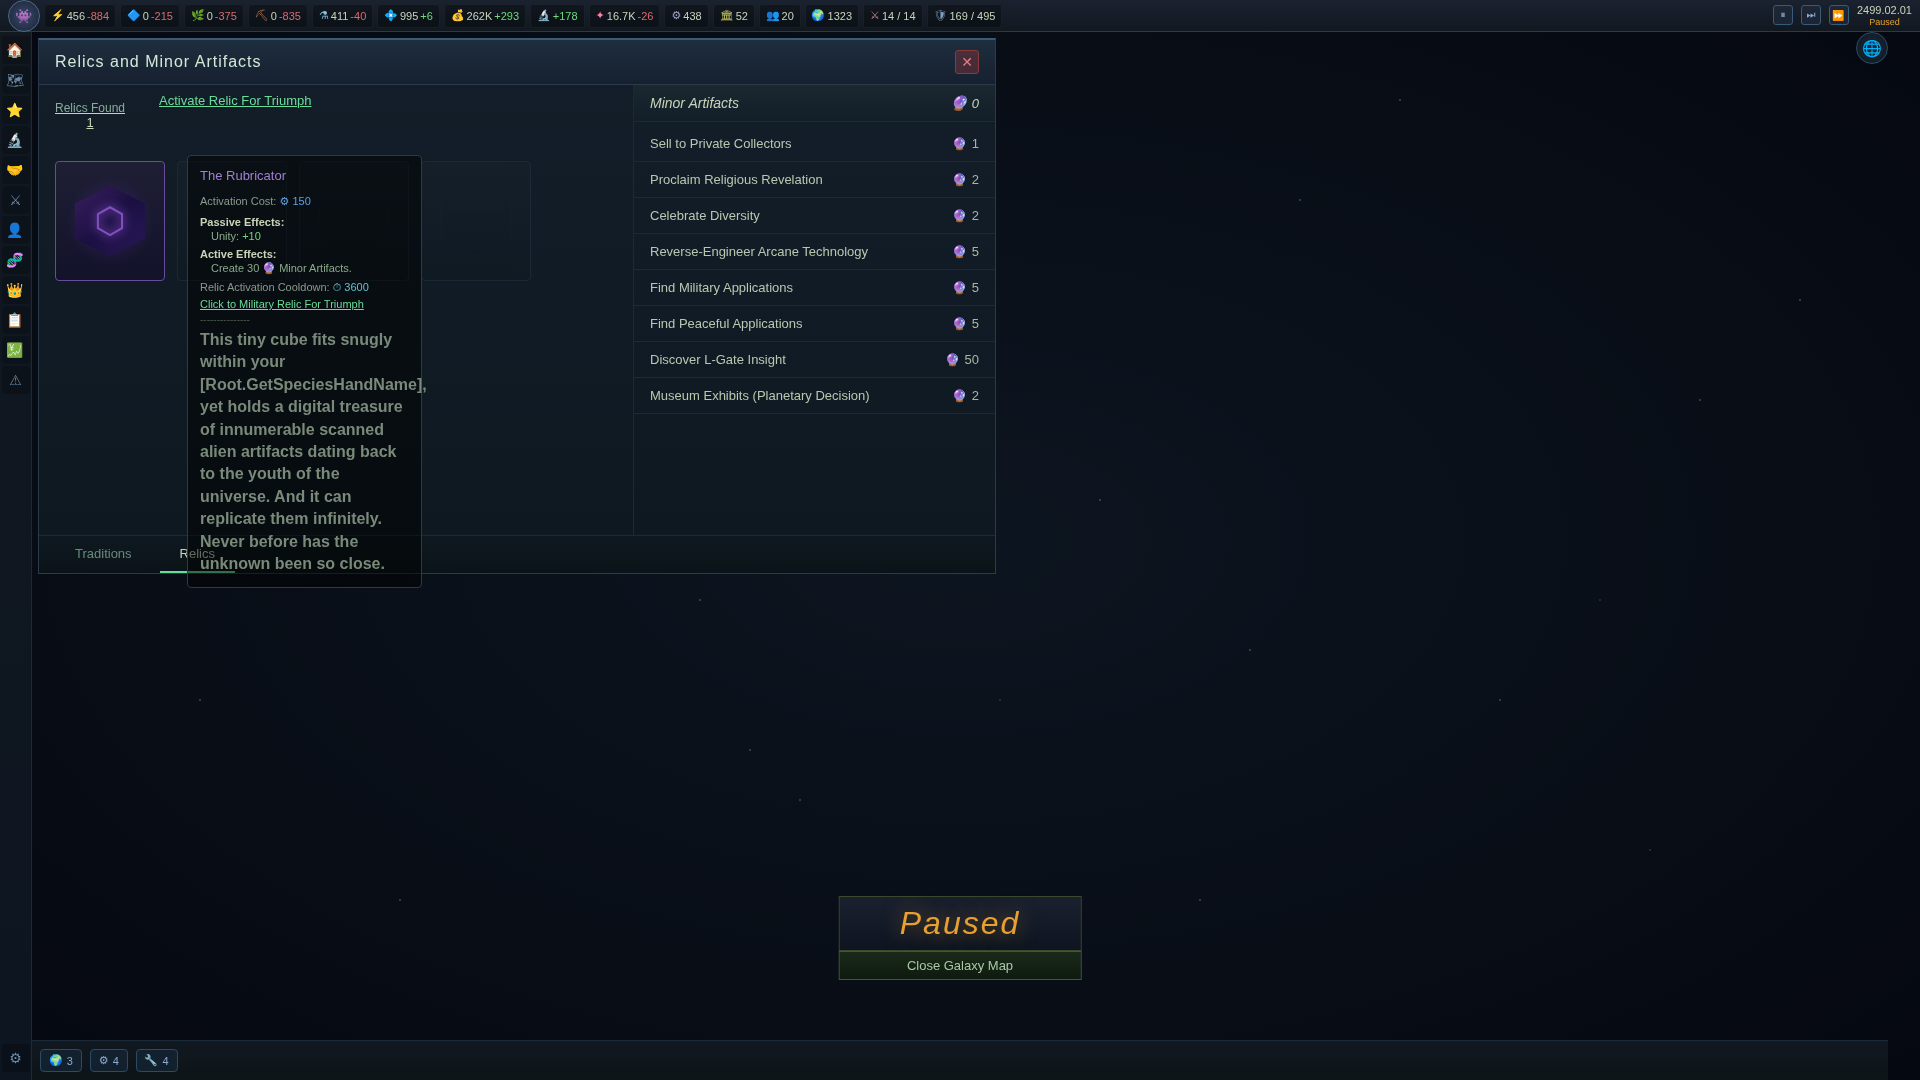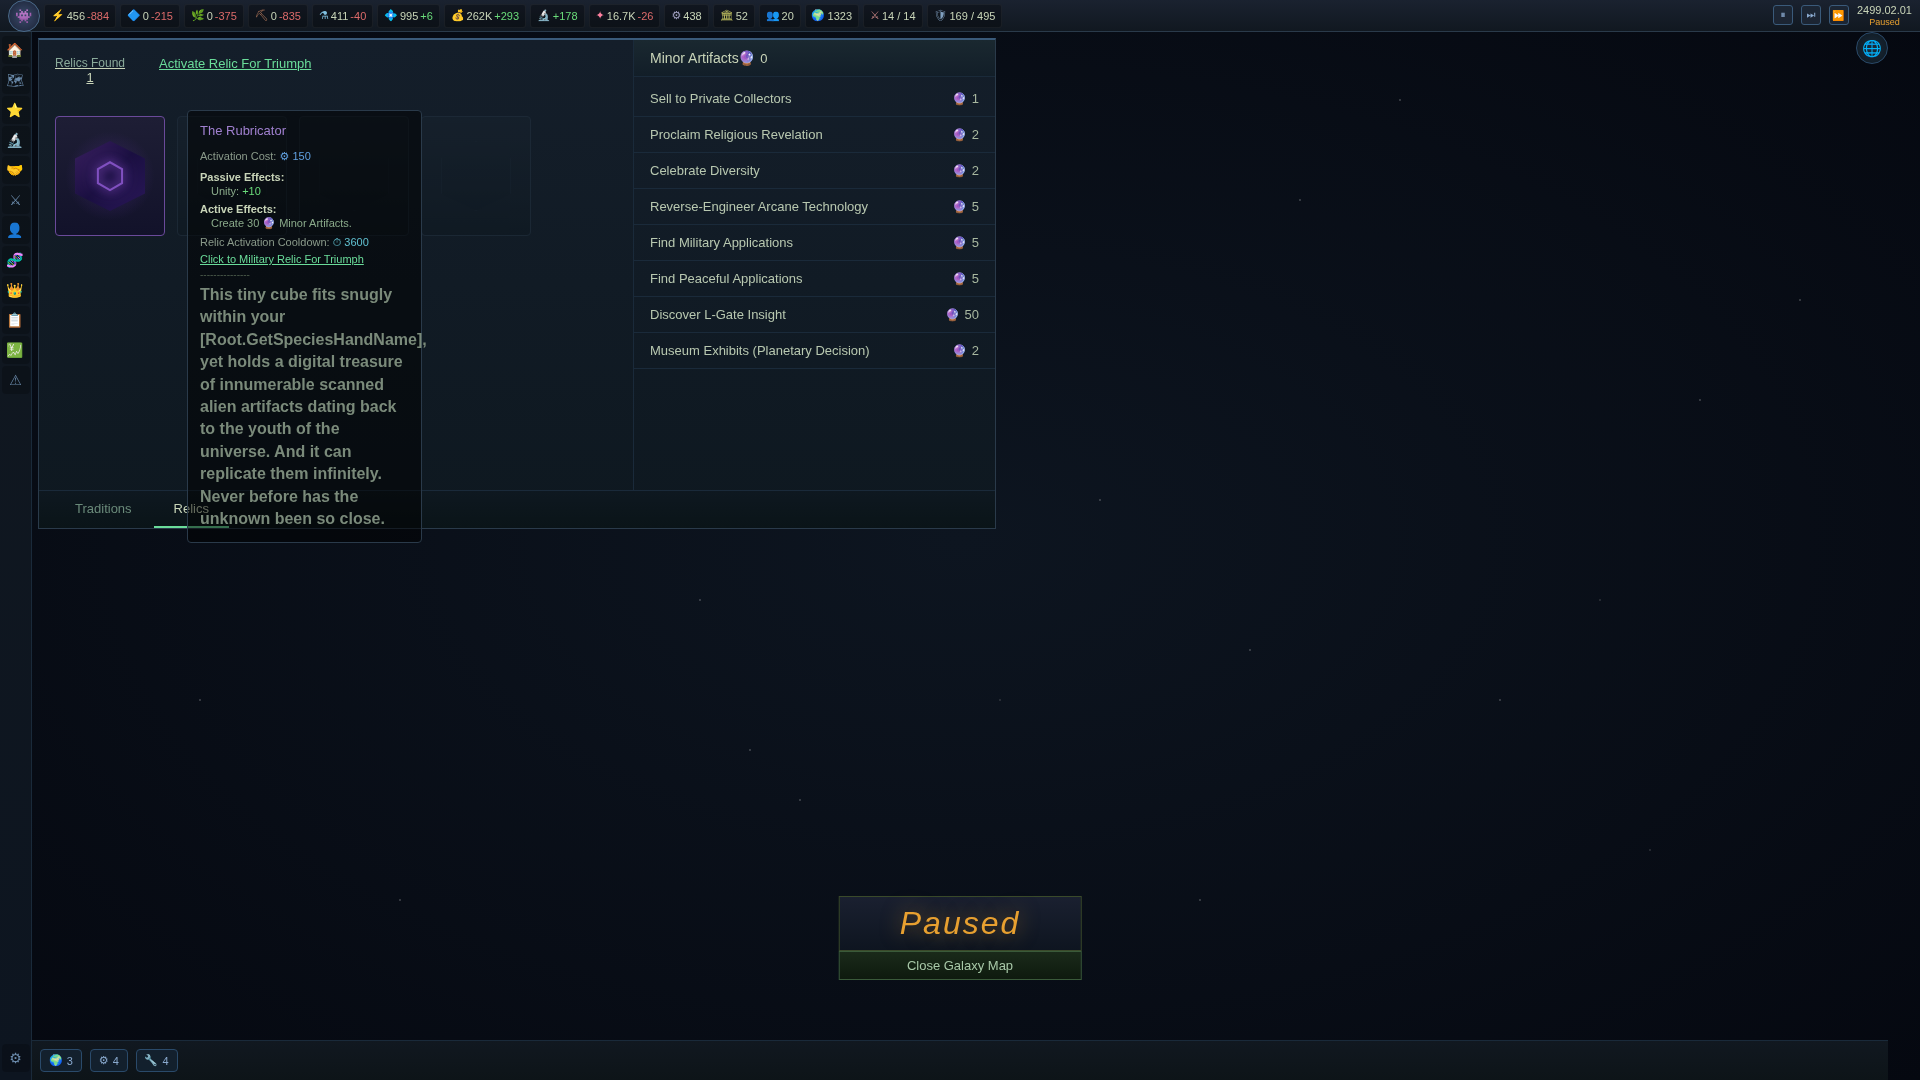--- a/index.html
+++ b/index.html
@@ -276,21 +276,21 @@
       font-size: 12px;
     }
     .relics-found-count {
       color: #c8d4b8;
       font-size: 13px;
       text-align: center;
     }
 
     .activate-link {
       position: absolute;
-      top: 16px;
+      top: 8px;
       left: 120px;
       color: #6adc9a;
       font-size: 13px;
       cursor: pointer;
       text-decoration: underline;
     }
 
     
     .relic-slots {
       display: flex;
@@ -424,22 +424,23 @@
     
     .right-panel {
       flex: 1;
       padding: 0;
     }
     .minor-artifacts-header {
       background: linear-gradient(180deg, #1a2830 0%, #121e28 100%);
       padding: 10px 16px;
       display: flex;
       align-items: center;
-      justify-content: flex-start;
+      justify-content: space-between;
       border-bottom: 1px solid #1a2a3a;
+      font-style: italic;
     }
     .minor-artifacts-title {
       color: #c8d4b8;
       font-size: 14px;
     }
     .artifact-count {
       display: flex;
       align-items: center;
       gap: 4px;
       color: #c8d4b8;
@@ -477,21 +478,21 @@
       color: #6aaa4a;
       font-size: 12px;
     }
 
     
     .dialog-tabs {
       display: flex;
       background: linear-gradient(180deg, #0e1820 0%, #0a1418 100%);
       border-top: 1px solid #1a2a3a;
       padding: 0 16px;
-      gap: 2px;
+      gap: 8px;
     }
     .tab-item {
       padding: 10px 20px;
       font-size: 13px;
       cursor: pointer;
       color: #6a8a7a;
       border-bottom: 2px solid transparent;
     }
     .tab-item.active {
       color: #c8d4b8;
@@ -615,20 +616,24 @@
   <div class="sidebar-icon">👤</div>
   <div class="sidebar-icon">🧬</div>
   <div class="sidebar-icon">👑</div>
   <div class="sidebar-icon">📋</div>
   <div class="sidebar-icon">💹</div>
   <div class="sidebar-icon">⚠</div>
   <div class="sidebar-icon" style="margin-top:auto; margin-bottom:8px;">⚙</div>
 </div>
 
 <div class="main-dialog">
+  <div class="dialog-header">
+    <span class="dialog-title">Relics and Minor Artifacts</span>
+    <div class="close-btn">✕</div>
+  </div>
 
   <div class="dialog-body">
 
     <div class="left-panel">
       <div class="relics-found-section">
         <div class="relics-found-label">Relics Found</div>
         <div class="relics-found-count">1</div>
       </div>
 
       <div class="activate-link">Activate Relic For Triumph</div>

